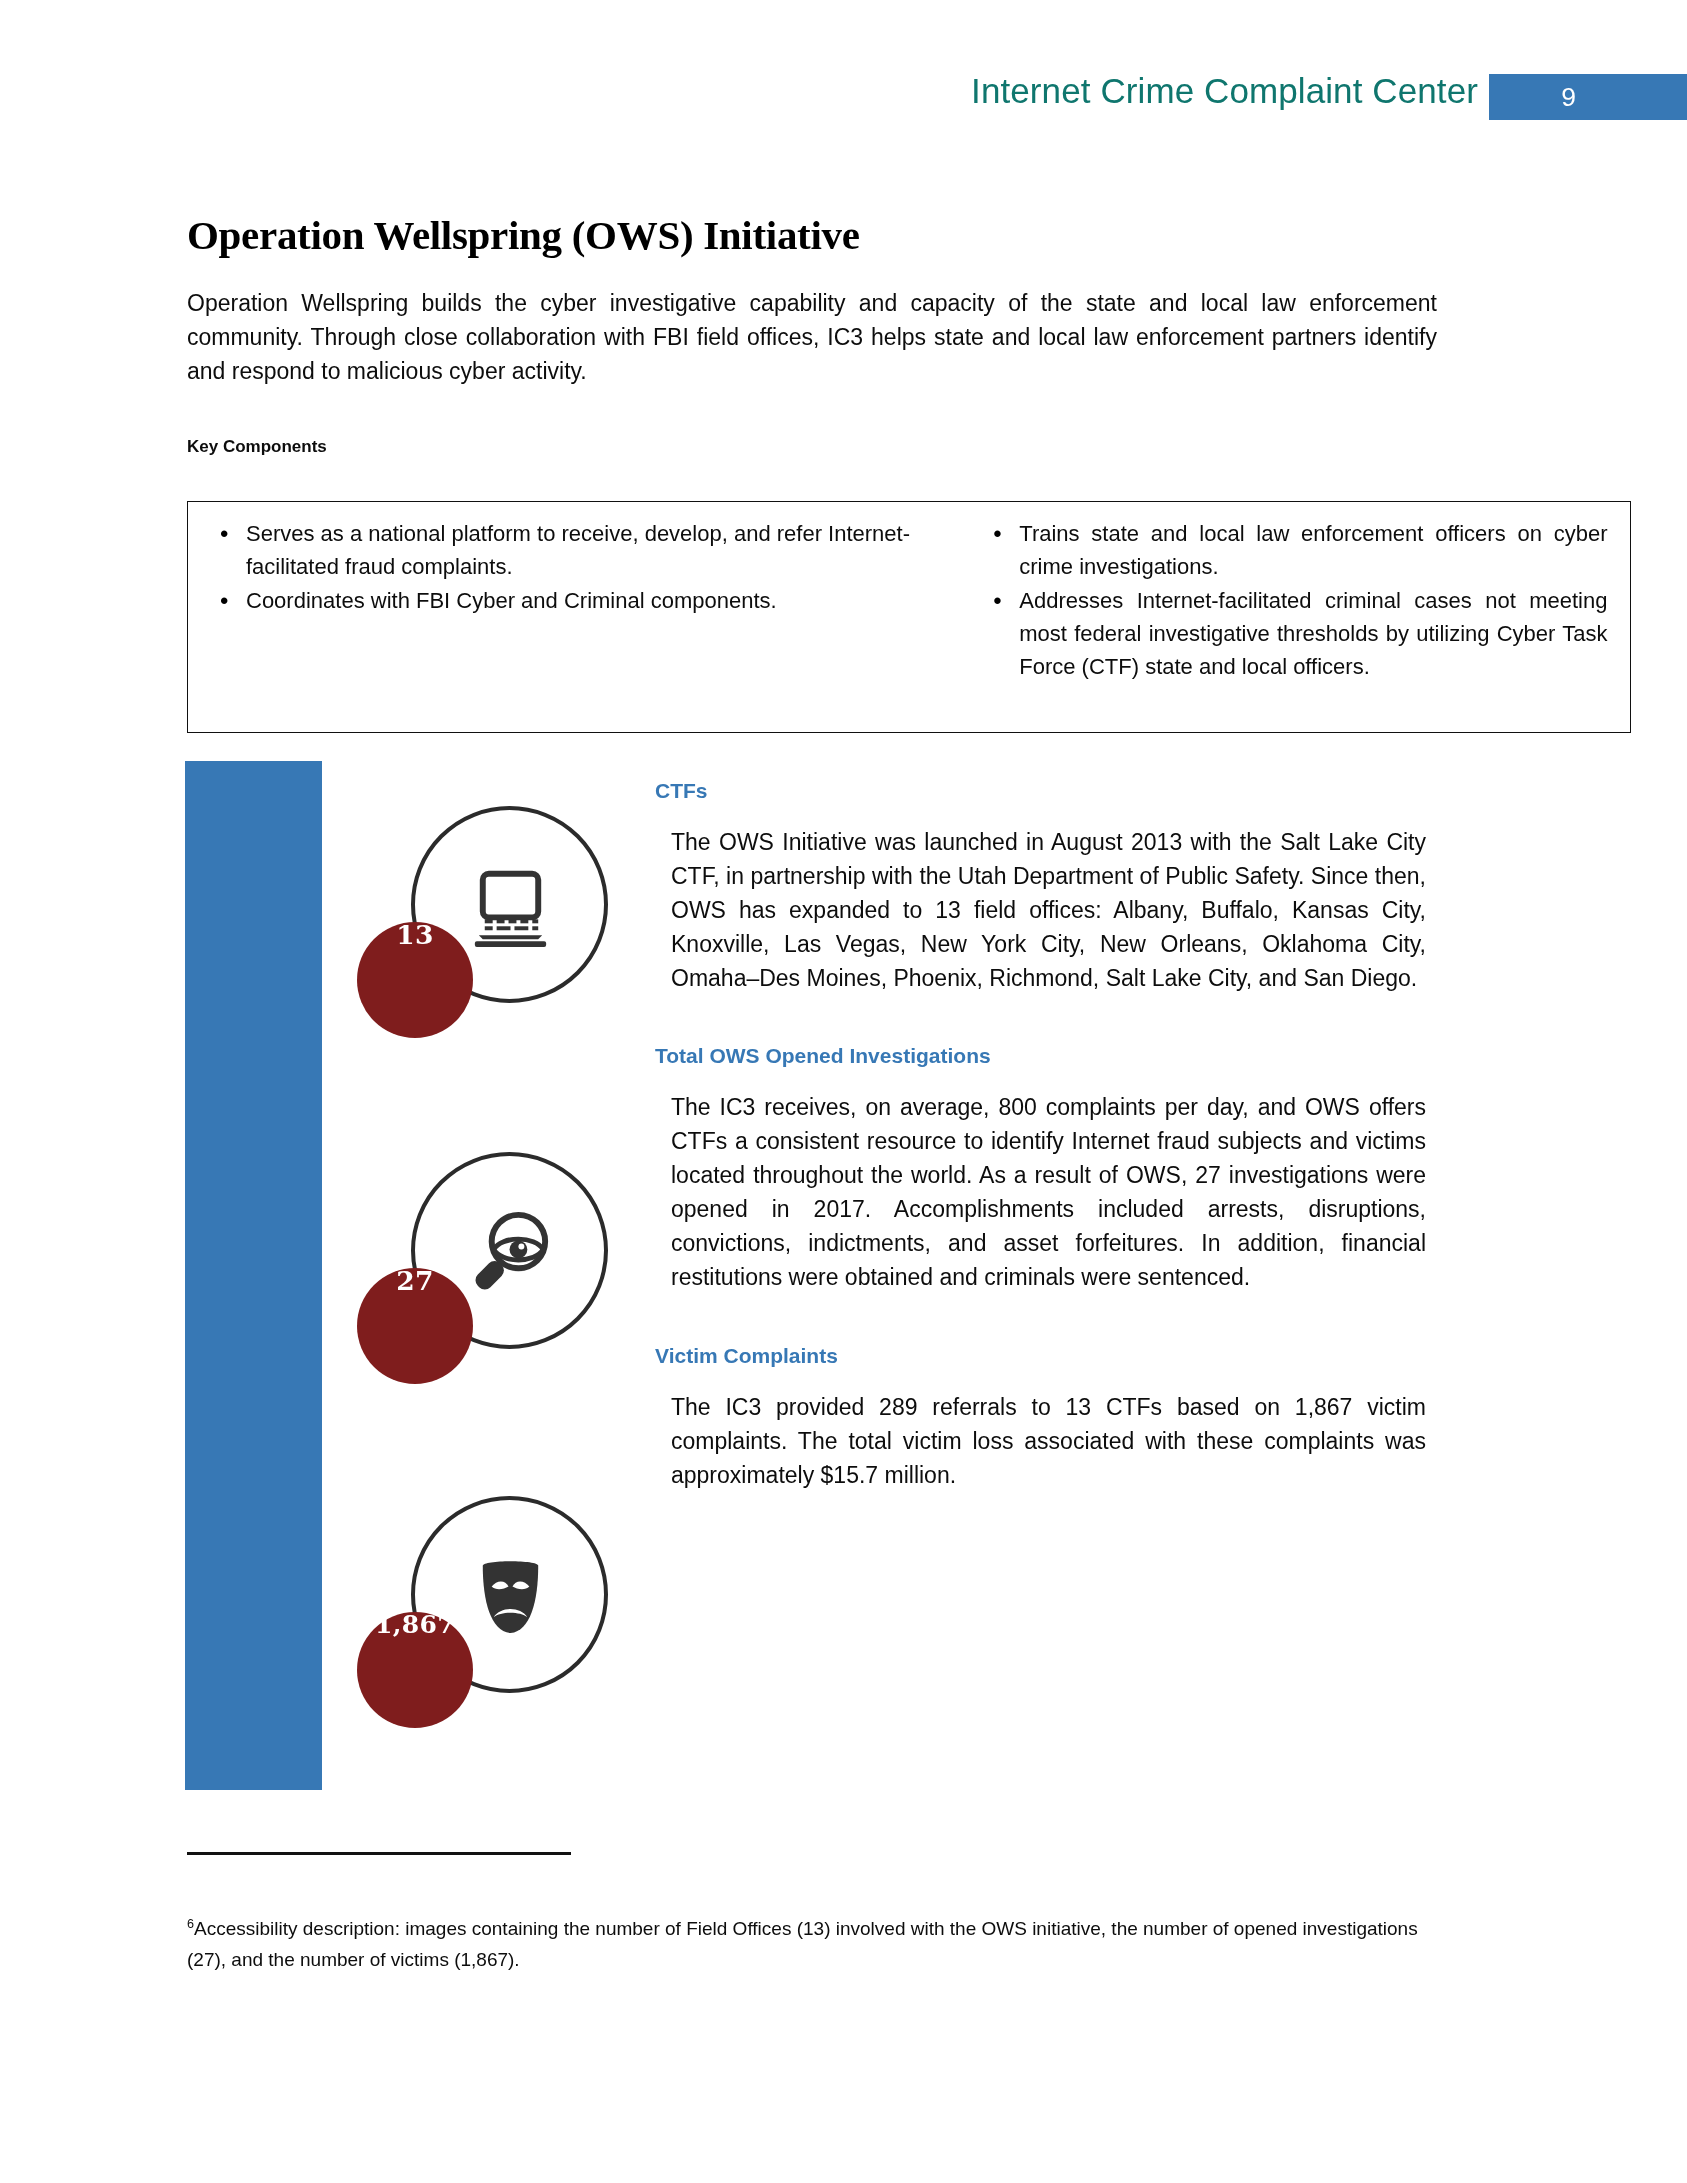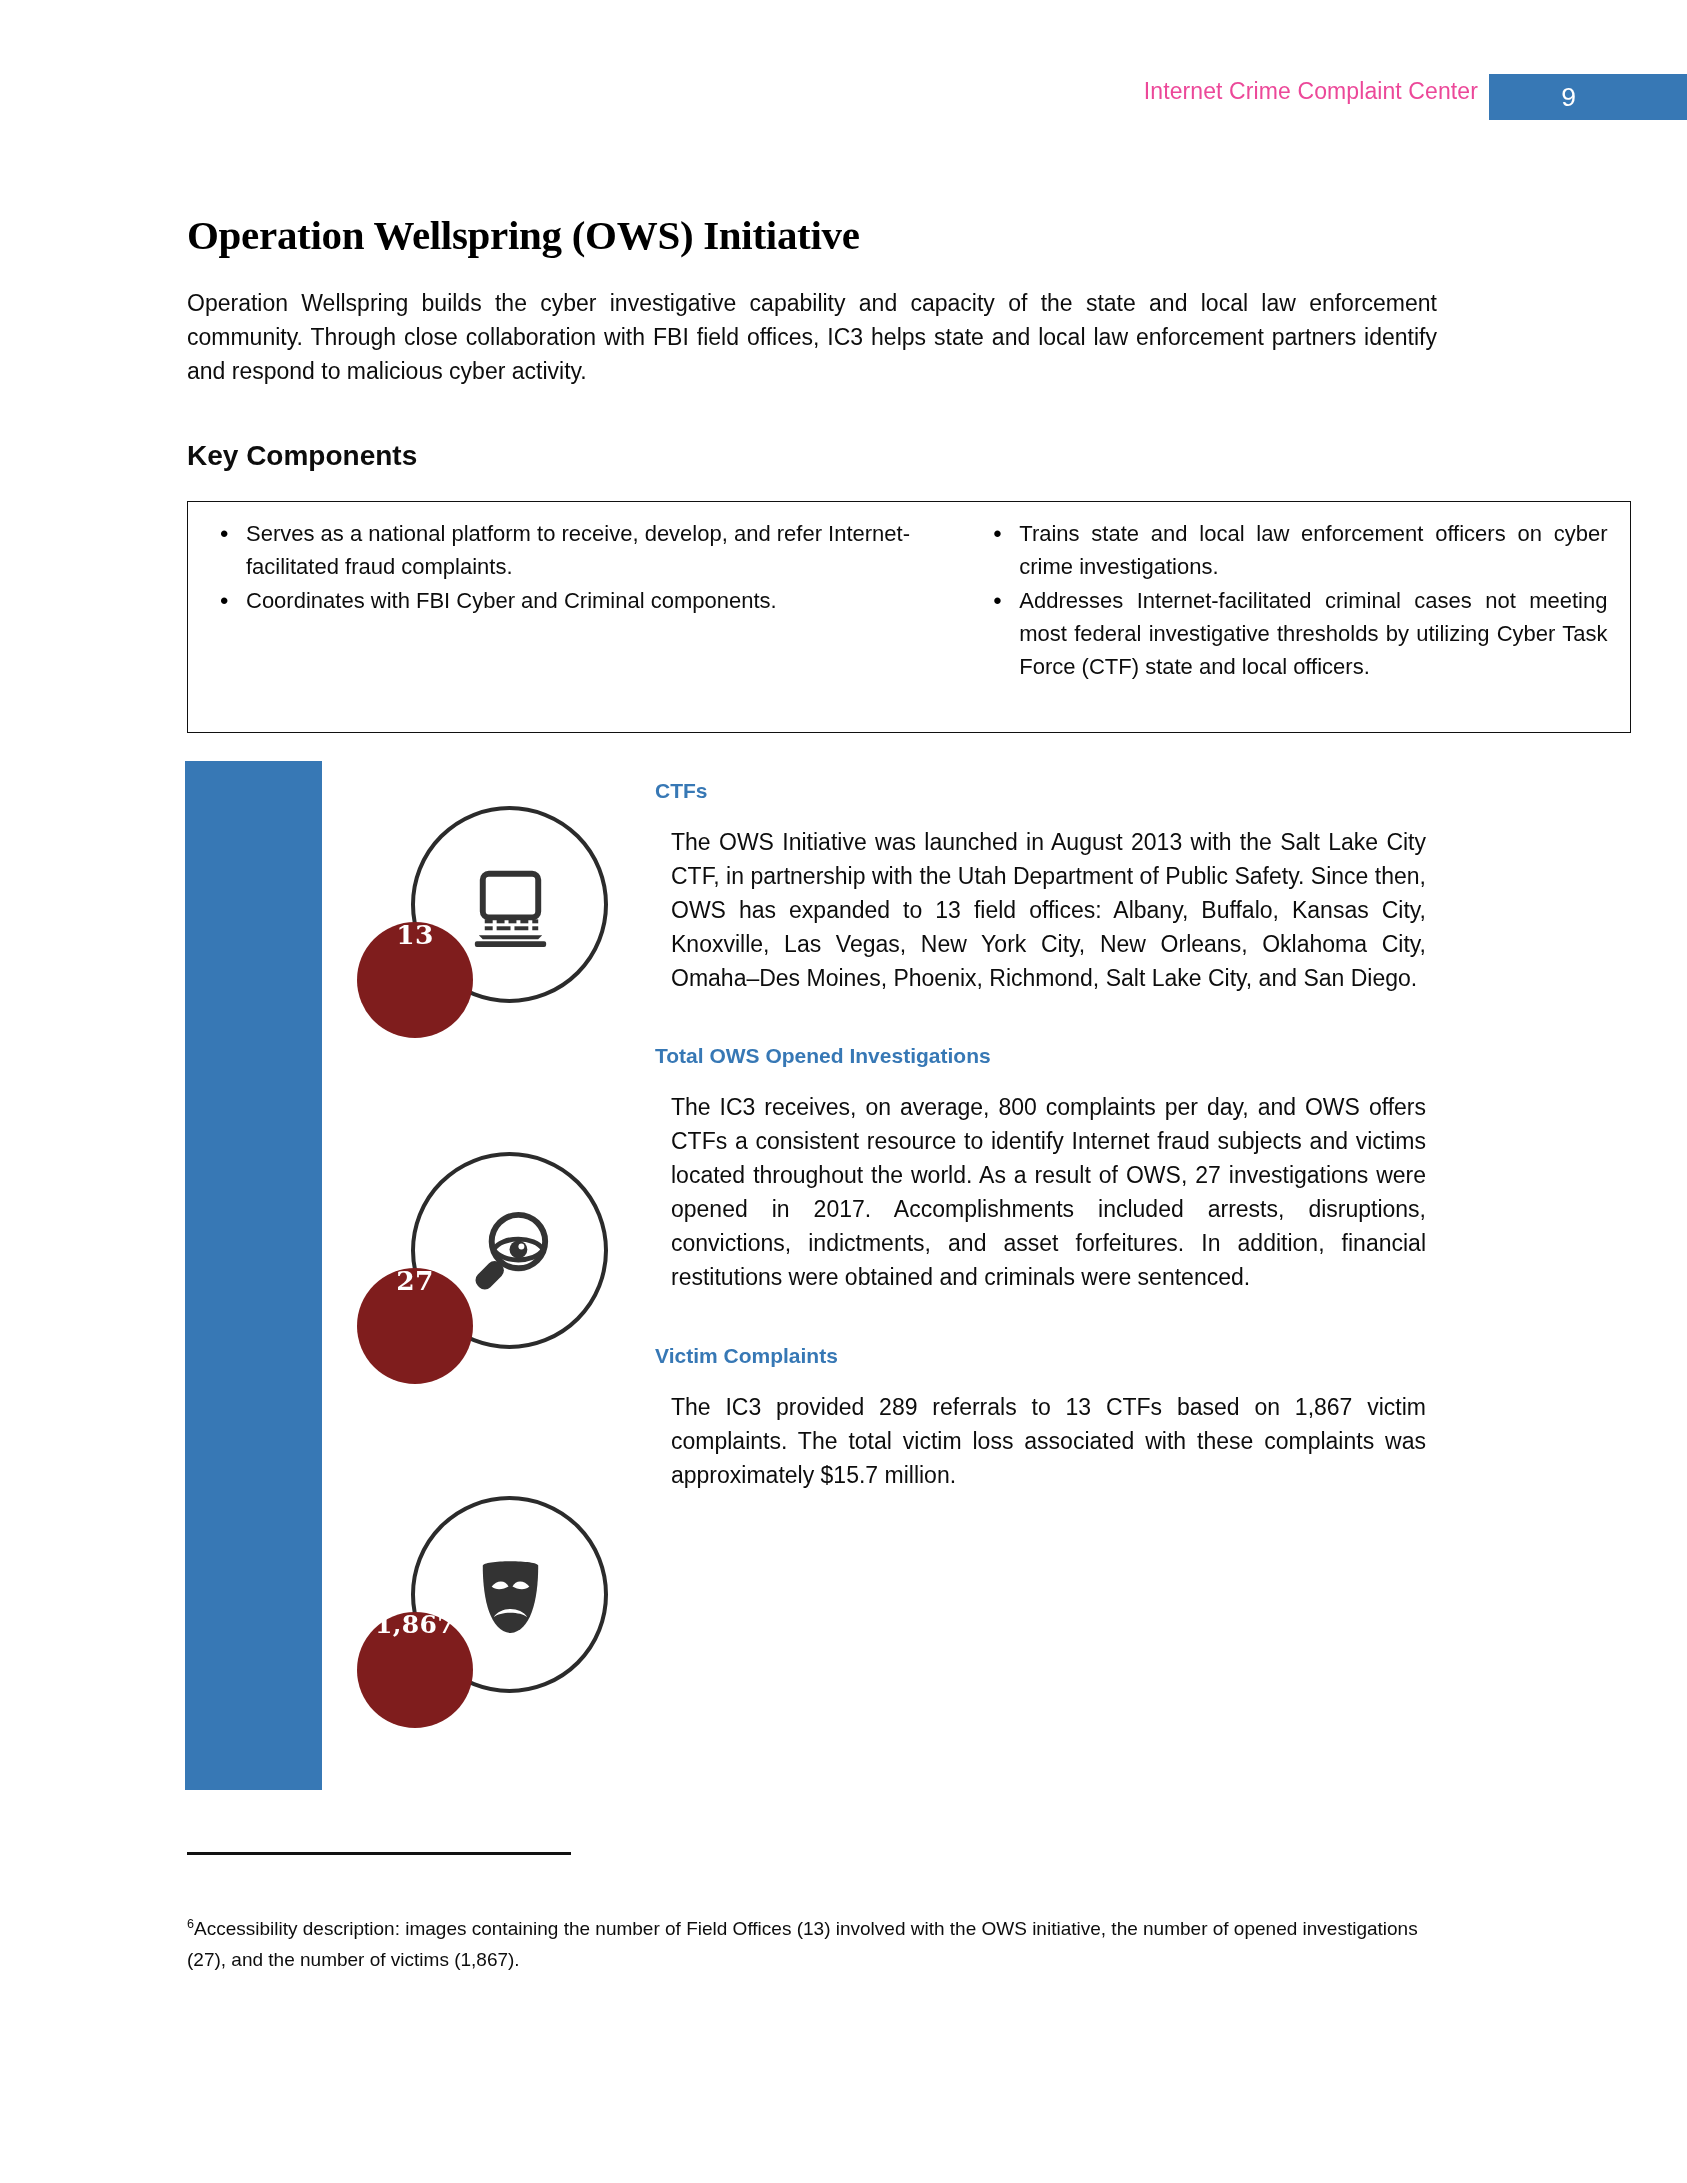--- a/index.html
+++ b/index.html
@@ -21,24 +21,24 @@
     position: absolute;
     top: 65px;
     left: 0;
     width: 1687px;
     height: 54px;
   }
   .header-title {
     position: absolute;
     right: 209px;
     top: 9.3px;
-    font-size: 23px;
+    font-size: 35px;
     line-height: 34px;
     letter-spacing: 0.1px;
-    color: #ec4899;
+    color: #0f766e;
     white-space: nowrap;
   }
   .header-page-badge {
     position: absolute;
     left: 1489px;
     top: 9.3px;
     width: 198px;
     height: 46px;
     background: #3778B5;
   }
@@ -84,21 +84,21 @@
     line-height: 34px;
     text-align: justify;
     text-align-last: left;
     color: #0d0d0d;
   }
 
   .section-head-black {
     position: absolute;
     left: 0;
     top: 417px;
-    font-size: 28px;
+    font-size: 17px;
     font-weight: bold;
     line-height: 32px;
     color: #0d0d0d;
   }
 
   
   .kc-box {
     position: absolute;
     left: 0;
     top: 501px;

